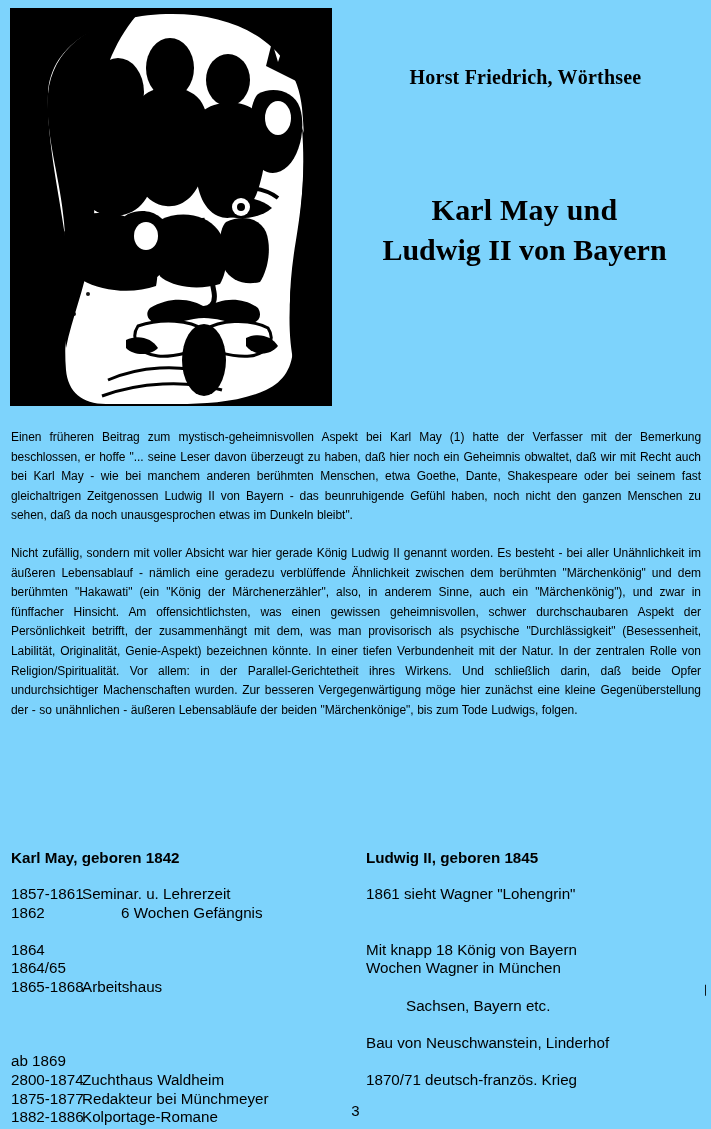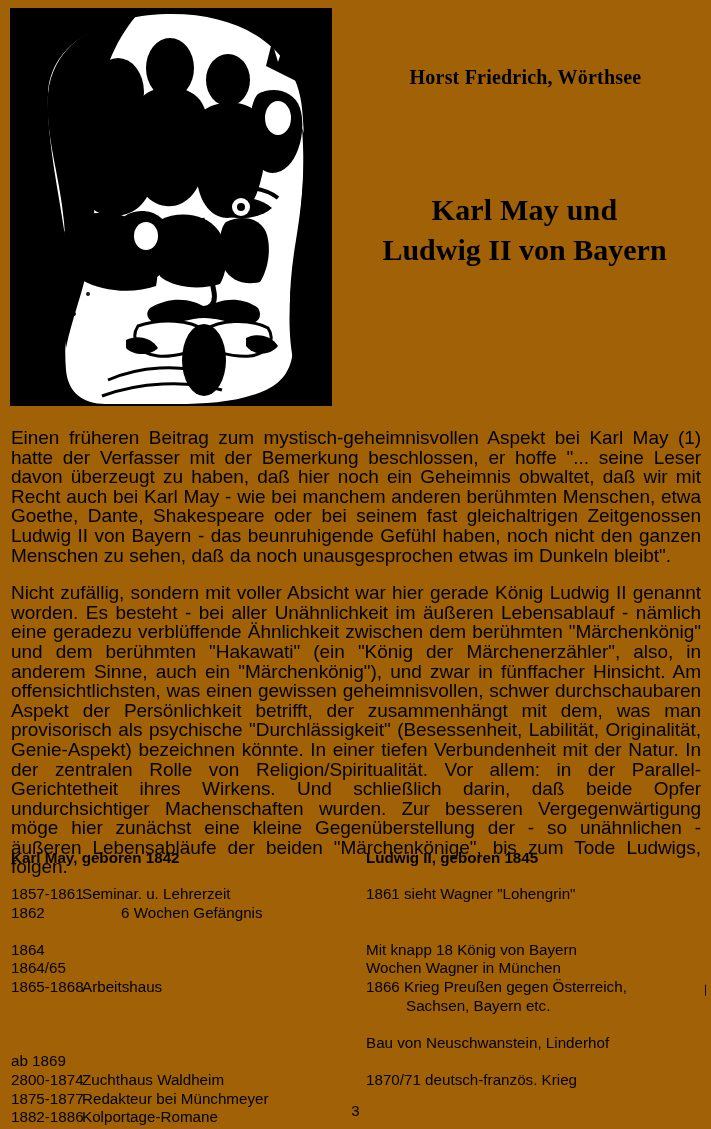--- a/index.html
+++ b/index.html
@@ -5,21 +5,21 @@
 <style>
   html, body {
     margin: 0;
     padding: 0;
     background: #ffffff;
   }
   .page {
     position: relative;
     width: 711px;
     height: 1129px;
-    background: #a16207;
+    background: #7dd3fc;
     overflow: hidden;
     font-family: "Liberation Serif", "DejaVu Serif", serif;
     color: #000000;
   }
 
   
   .header {
     position: absolute;
     left: 0;
     top: 0;
@@ -74,21 +74,21 @@
 
   
   .body-text {
     position: absolute;
     left: 11px;
     top: 428px;
     width: 690px;
   }
   .para {
     font-family: "Liberation Sans", "DejaVu Sans", sans-serif;
-    font-size: 19px;
+    font-size: 12px;
     line-height: 19.6px;
     text-align: justify;
     margin: 0 0 18px 0;
     letter-spacing: -0.05px;
     word-spacing: 0.3px;
   }
   .para:last-child { margin-bottom: 0; }
 
   
   .compare {
@@ -291,21 +291,20 @@
       </div>
 
       <div class="row">
         <span class="cell left-date">1864/65</span>
         <span class="cell right-text">Wochen Wagner in München</span>
       </div>
 
       <div class="row">
         <span class="cell left-date">1865-1868</span>
         <span class="cell left-text">Arbeitshaus</span>
-        <span class="cell right-text">1866 Krieg Preußen gegen Österreich,</span>
         <span class="tick" style="left:690px; top:2px;">❘</span>
       </div>
 
       <div class="row">
         <span class="cell right-ind">Sachsen, Bayern etc.</span>
       </div>
 
       <div class="row gap"></div>
 
       <div class="row">

